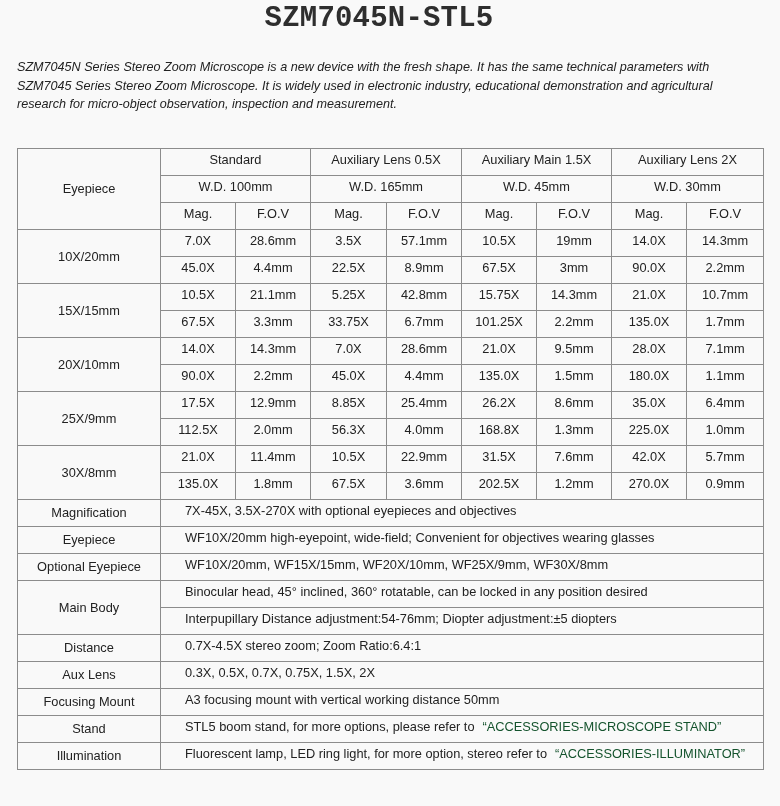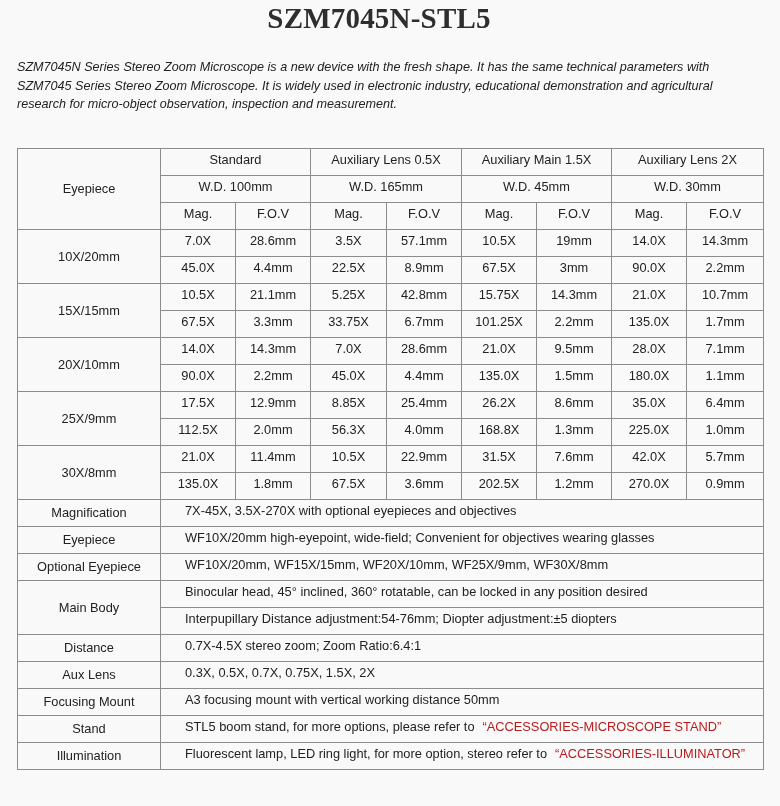--- a/index.html
+++ b/index.html
@@ -1,23 +1,23 @@
 <!DOCTYPE html>
 <html><head>
 <meta charset="utf-8">
 <style>
   html, body { margin:0; padding:0; background:#f9f9f9; }
   body { width:780px; height:806px; overflow:hidden; font-family:"DejaVu Sans", sans-serif; color:#333; position:relative; }
-  .title { position:absolute; left:0; top:2px; width:758px; text-align:center; font-family:Liberation Serif, serif; font-weight:bold; font-size:29px; color:#2e2e2e; letter-spacing:0.2px; }
+  .title { position:absolute; left:0; top:2px; width:758px; text-align:center; font-family:Liberation Mono, monospace; font-weight:bold; font-size:29px; color:#2e2e2e; letter-spacing:0.2px; }
   .intro { position:absolute; left:17px; top:58px; width:748px; font-size:12.6px; line-height:18.5px; color:#222; font-family:"Liberation Sans", sans-serif;font-style:italic; }
   table.spec { position:absolute; left:17px; top:148px; border-collapse:collapse; table-layout:fixed; width:746px; font-family:"Liberation Sans", sans-serif; font-size:12.8px; color:#222; }
   table.spec td { border:1px solid #8c8c8c; height:27px; padding:0 0 0 0; text-align:center; vertical-align:top; line-height:18px; padding-top:2px; box-sizing:border-box; white-space:nowrap; overflow:hidden; }
   table.spec td.mid { vertical-align:middle; padding-top:0;margin-top:10px; }
   table.spec td.left { text-align:left; padding-left:24px; }
-  .link { color:#b91c1c; margin-left:8px; }
+  .link { color:#14532d; margin-left:8px; }
 </style>
 </head>
 <body>
 
 <div class="title">SZM7045N-STL5</div>
 <div class="intro">SZM7045N Series Stereo Zoom Microscope is a new device with the fresh shape. It has the same technical parameters with SZM7045 Series Stereo Zoom Microscope. It is widely used in electronic industry, educational demonstration and agricultural research for micro-object observation, inspection and measurement.</div>
 
 <table class="spec">
   <colgroup>
     <col style="width:143px">

